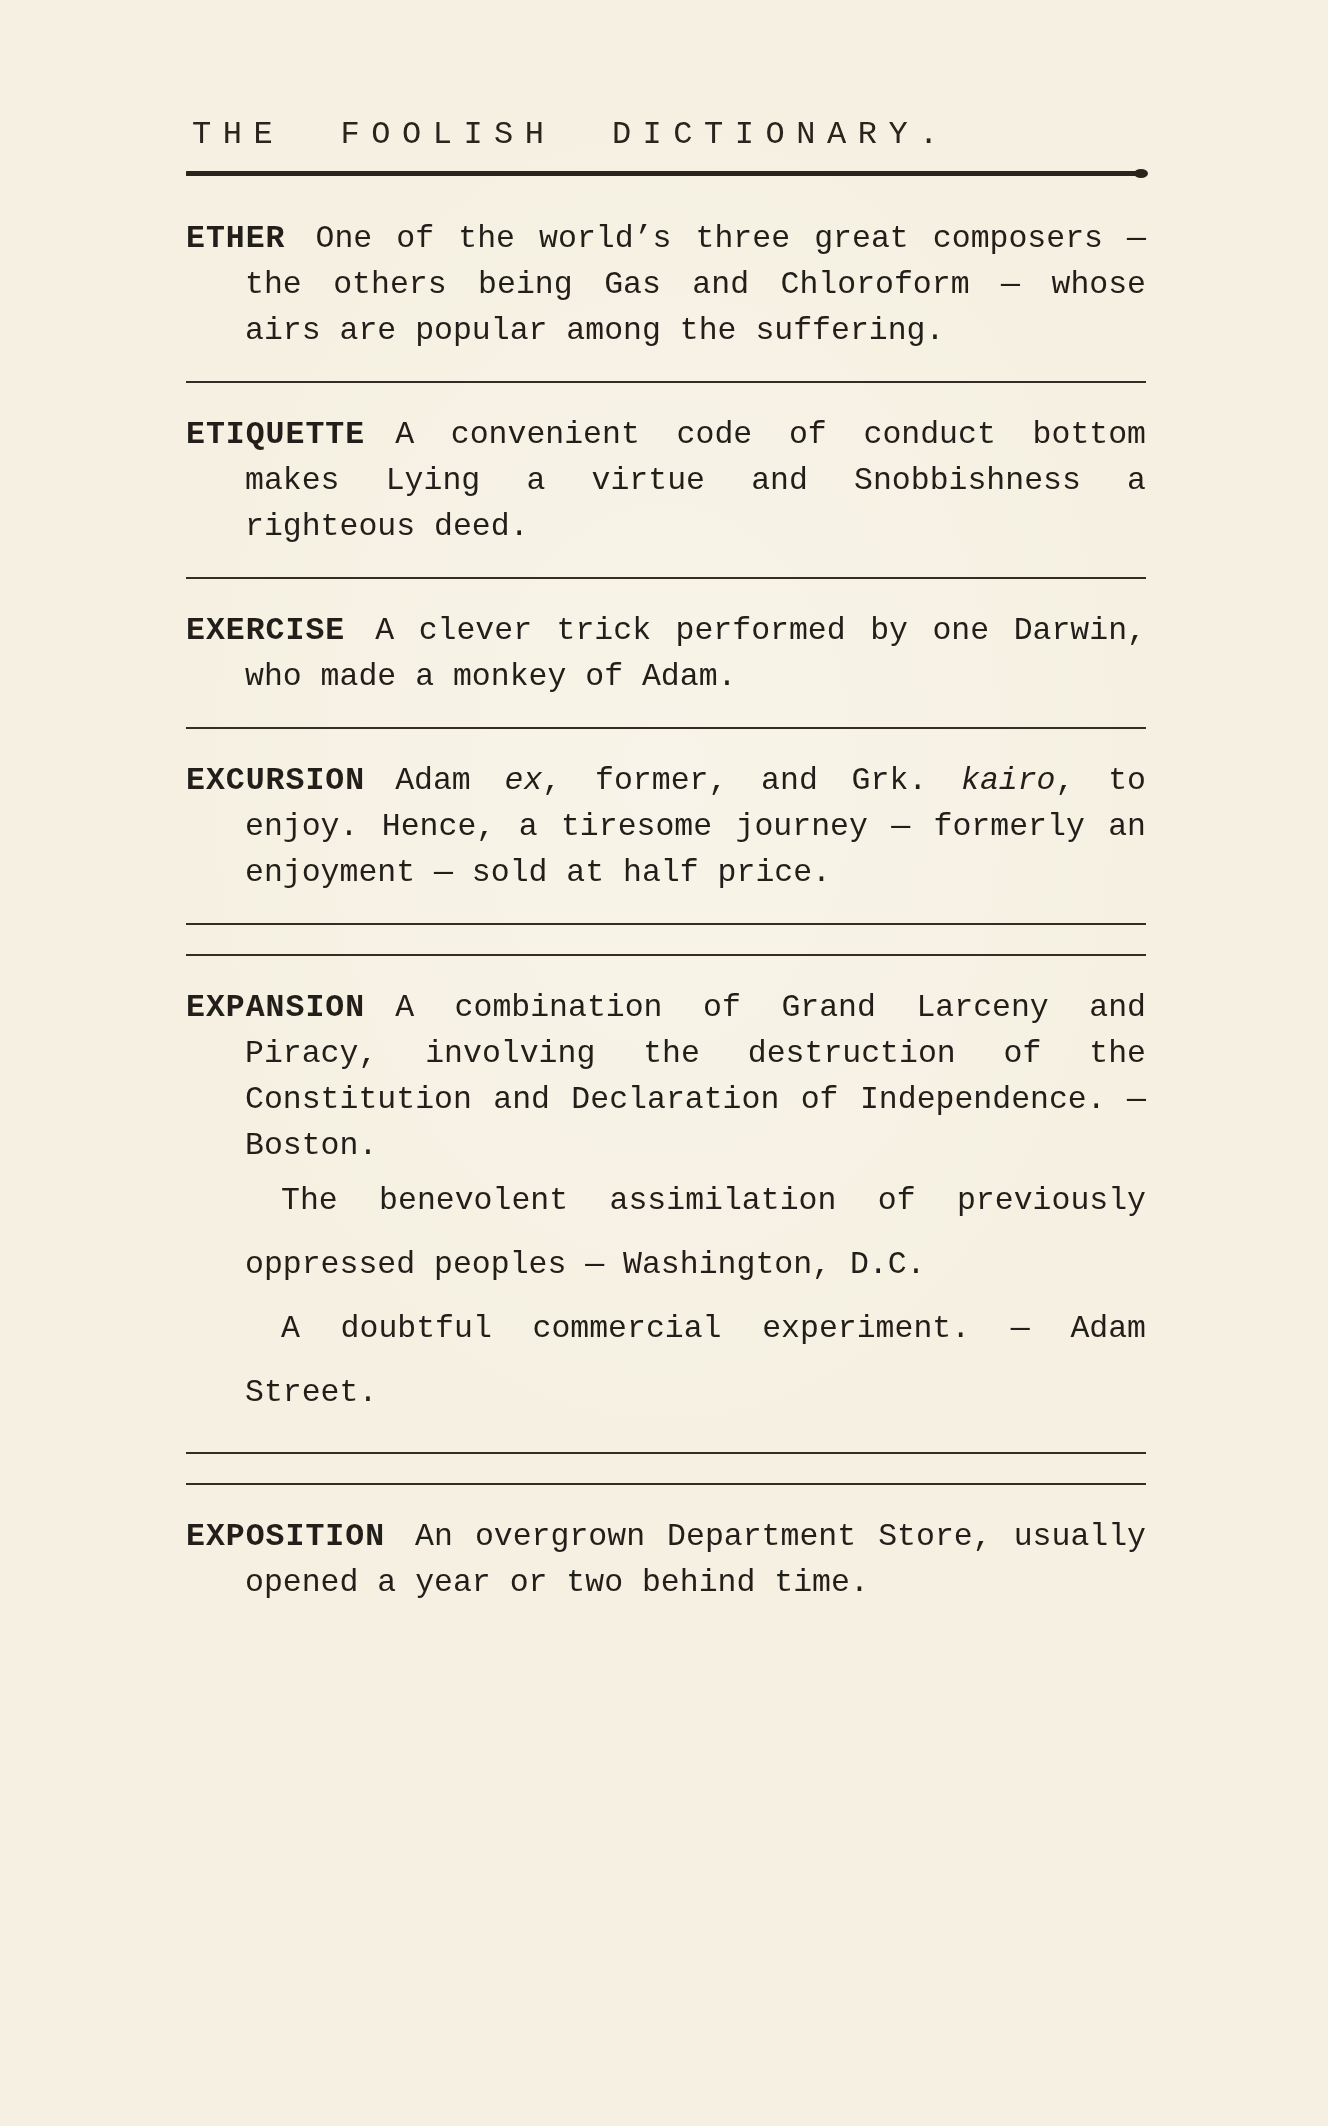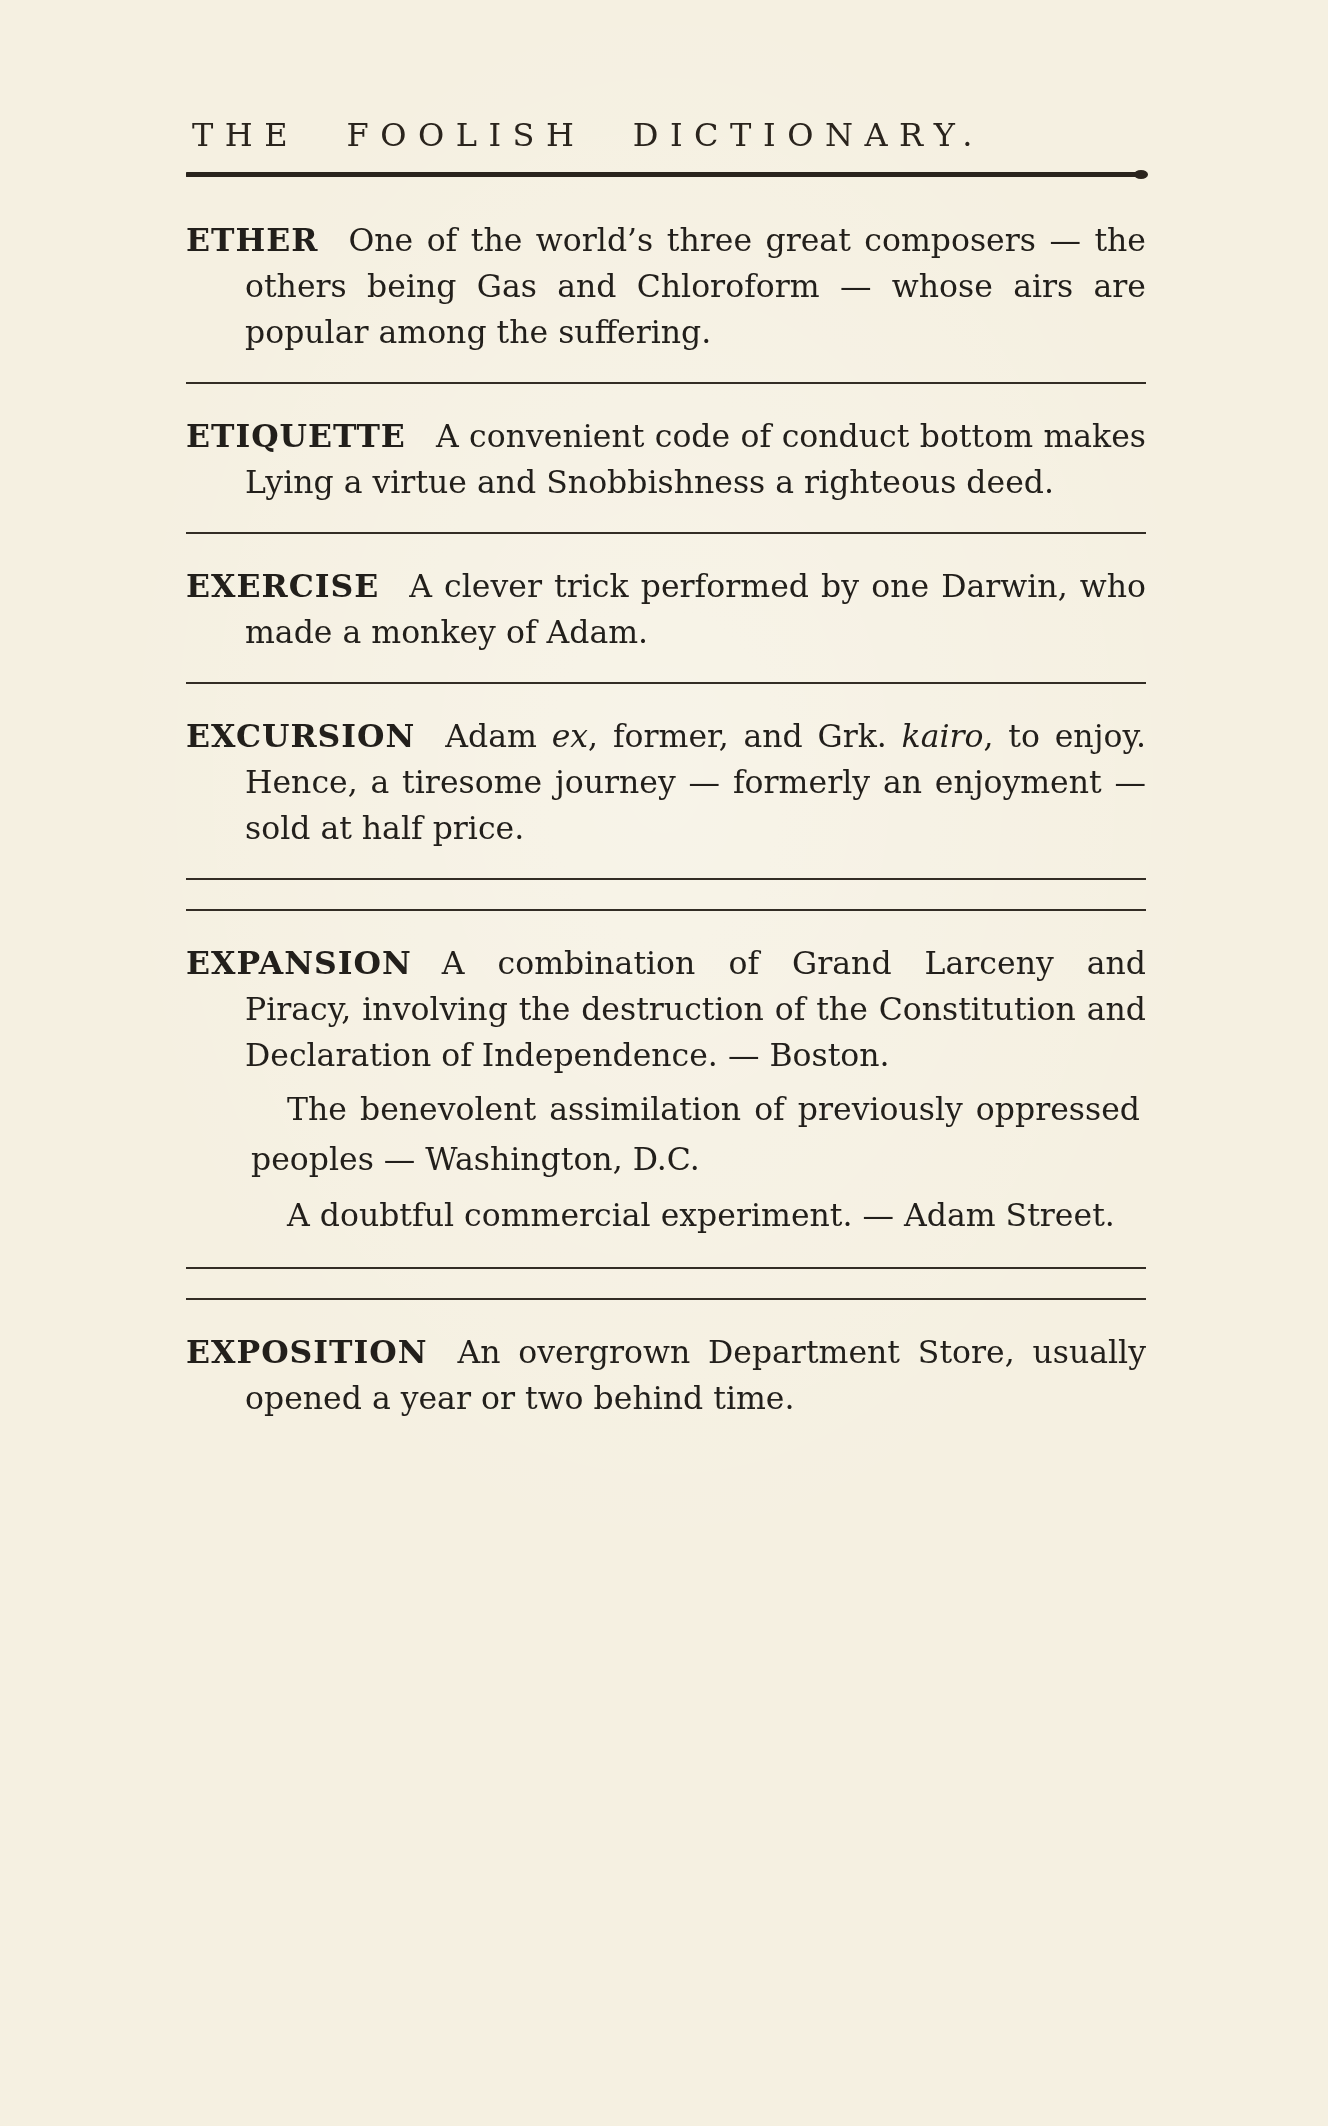--- a/index.html
+++ b/index.html
@@ -16,20 +16,21 @@
     color: #221f1b;
   }
   .page {
     width: 1328px;
     height: 1725px;
     padding: 116px 182px 0 186px;
     box-sizing: border-box;
     background:
       radial-gradient(ellipse at 50% 45%, rgba(255,255,255,0.25) 0%, rgba(0,0,0,0) 60%),
       #f5f0e1;
+    font-family: Liberation Mono, monospace;
   }
   .title {
     margin: 0 0 0 6px;
     font-size: 32px;
     font-weight: 500;
     letter-spacing: 0.36em;
     word-spacing: 0.8em;
     color: #2a241d;
     white-space: nowrap;
   }
@@ -60,23 +61,23 @@
     text-align: justify;
     padding-left: 59px;
     text-indent: -59px;
   }
   .term {
     font-weight: bold;
     letter-spacing: 1px;
     margin-right: 30px;
   }
   .cont {
-    margin: 6px;
+    margin: 0;
     font-size: 31.5px;
-    line-height: 50px;
+    line-height: 64px;
     text-align: justify;
     padding-left: 59px;
     text-indent: 36px;
   }
   .rule {
     border: none;
     border-top: 2px solid #332d25;
     margin: 27px 0 29px 0;
   }
   i { font-style: italic; }

